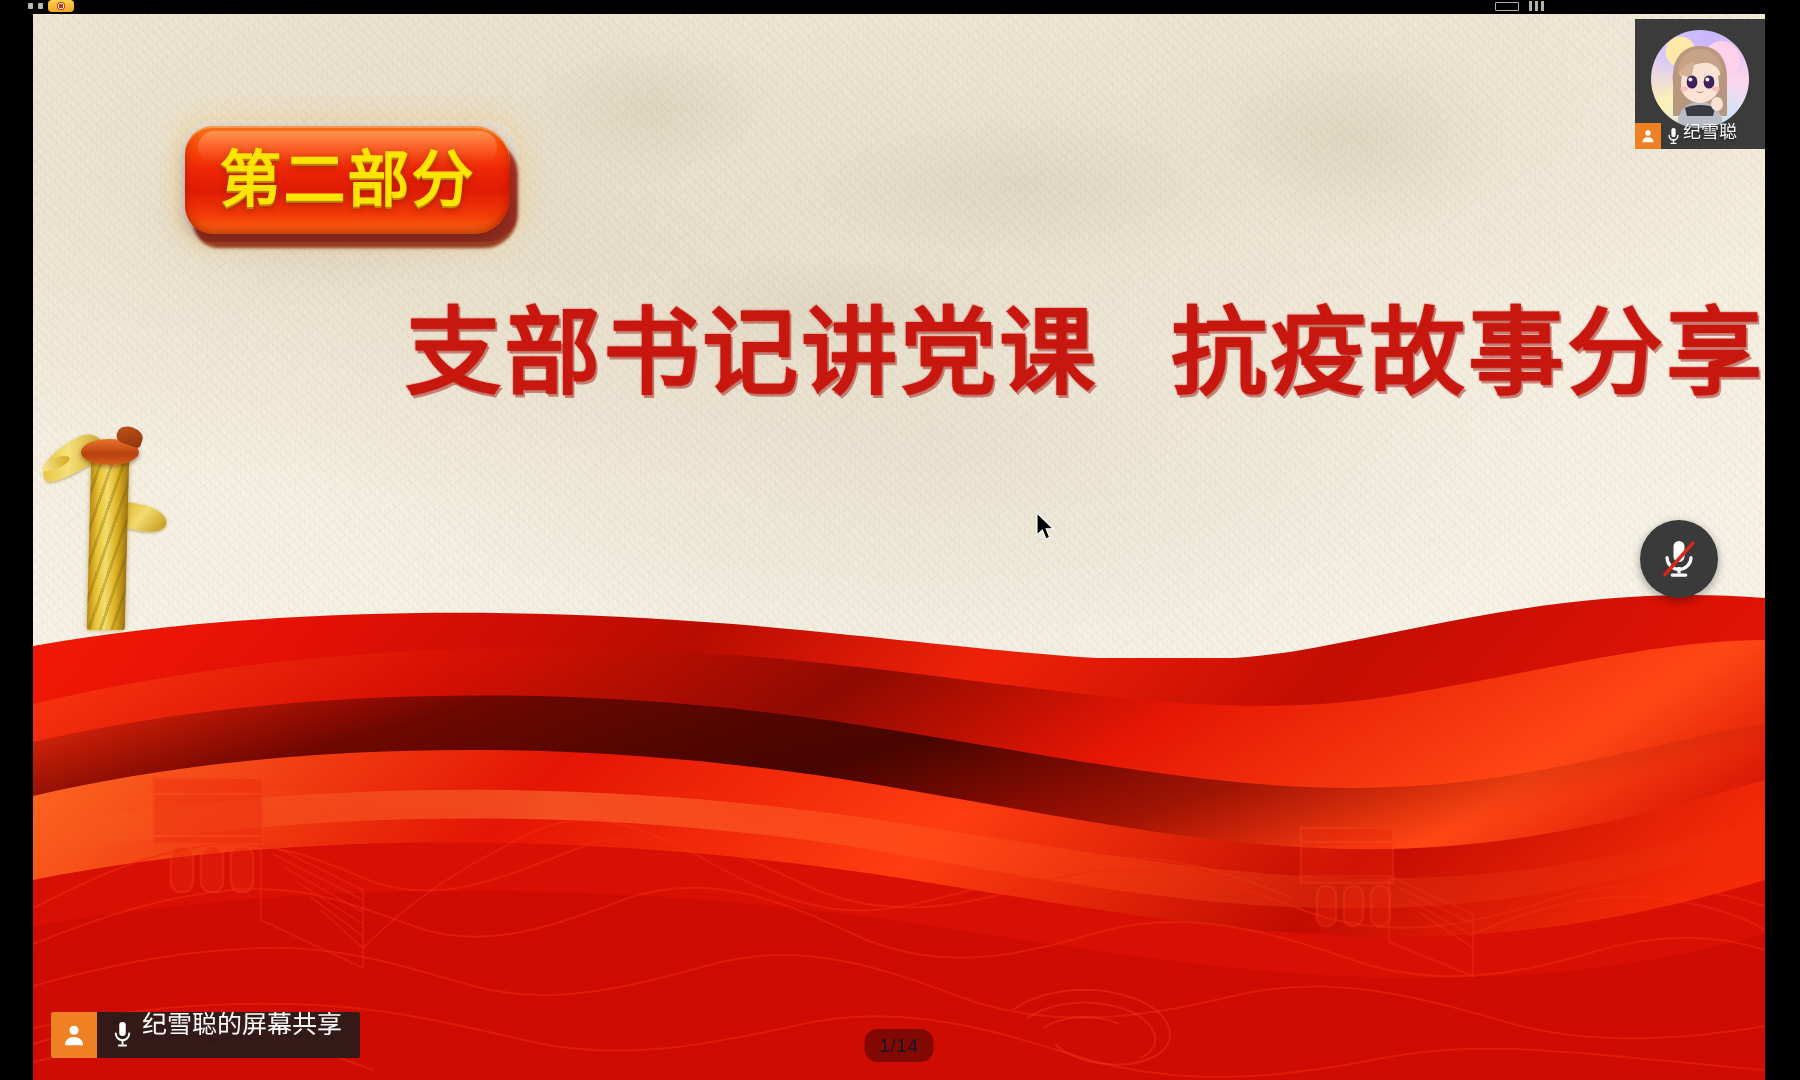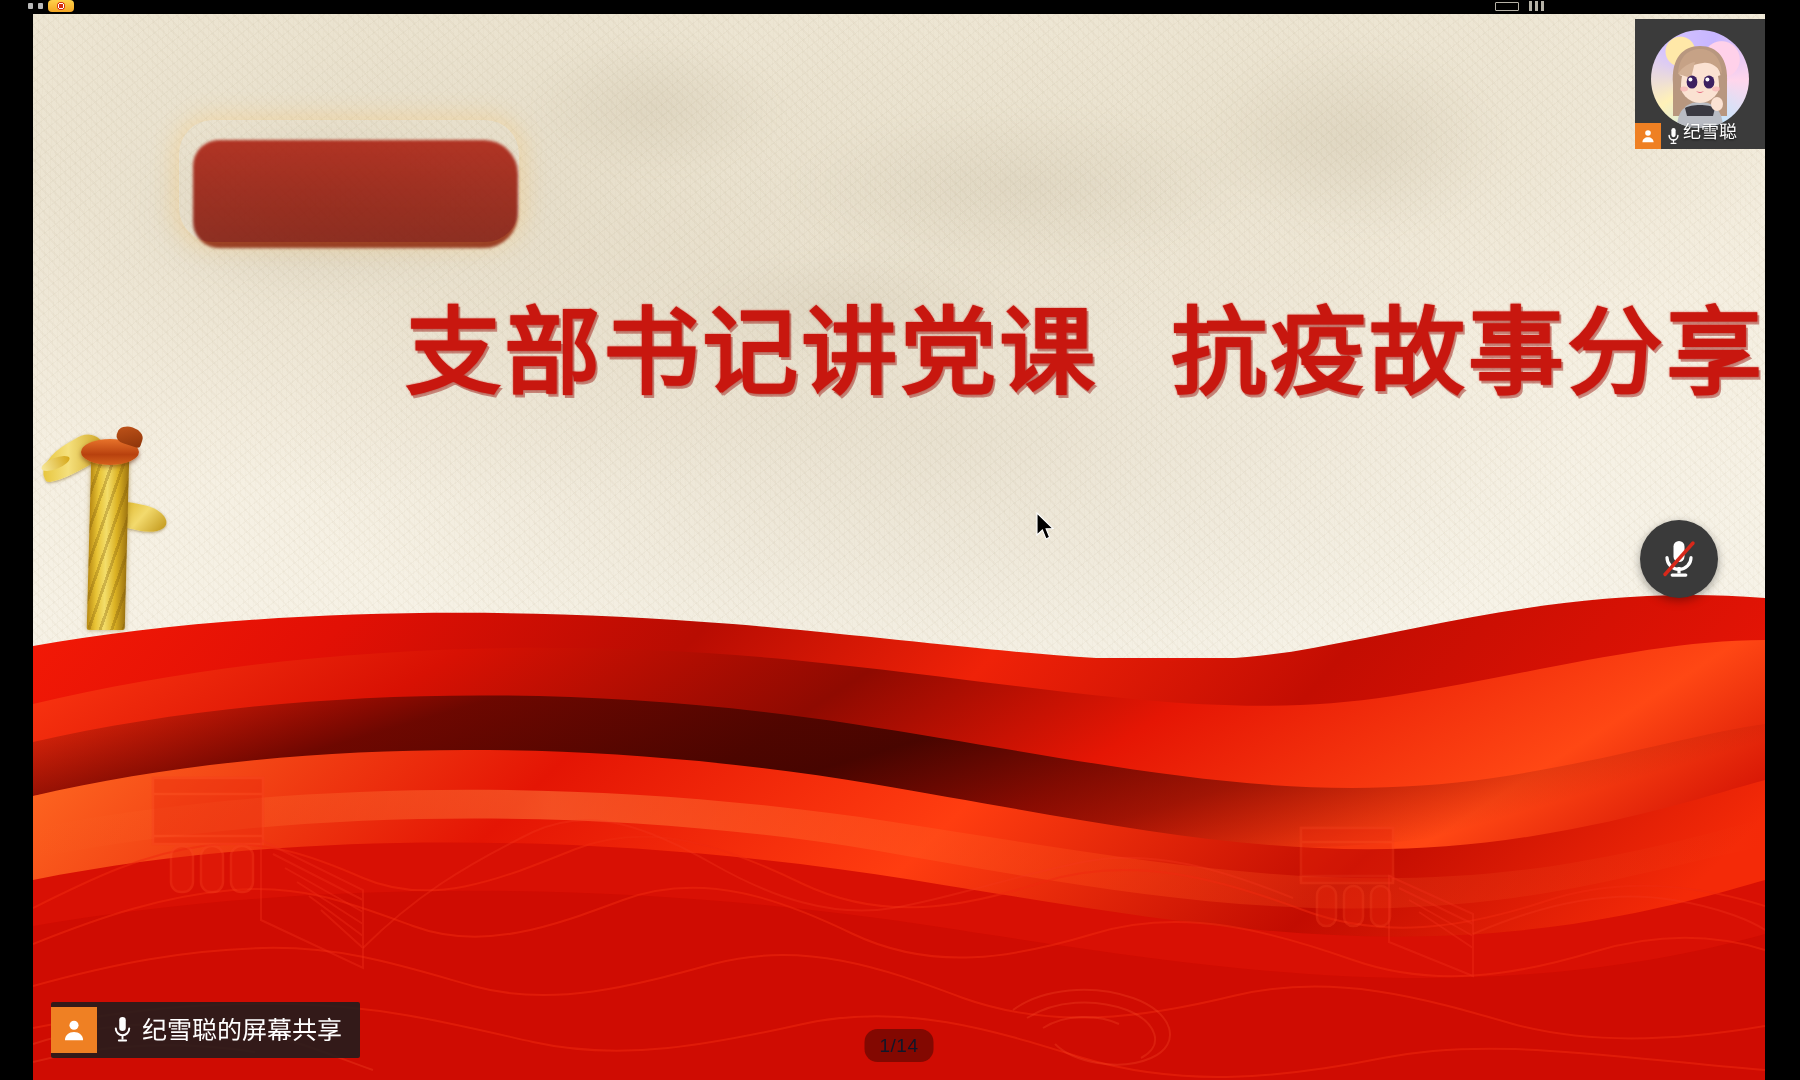--- a/index.html
+++ b/index.html
@@ -200,21 +200,21 @@
     background:rgba(70,6,2,.55);
     color:#0f172a; font-size:19px; line-height:1;
     padding:7px 15px; border-radius:13px;
     letter-spacing:.5px;
     font-family:"Liberation Sans",sans-serif;
   }
 
   
   .share-label{
     position:absolute; left:18px; bottom:22px; z-index:22;
-    display:flex; align-items:center; height:56px;
+    display:flex; height:46px;
     background:rgba(30,28,28,.88);
     border-radius:2px; overflow:hidden;
   }
   .share-label .user-chip{
     width:46px; height:46px; background:#ef8023;
     display:flex; align-items:center; justify-content:center; flex:0 0 auto;
   }
   .share-label .share-mic{
     margin:0 8px 0 14px; display:flex; align-items:center;
   }
@@ -289,20 +289,23 @@
 
   <div class="share-viewport">
 
     <div class="slide">
       <div class="slide-grain"></div>
       <div class="slide-smudge"></div>
     </div>
 
     <div class="part-banner">
       <div class="shadow-plate"></div>
+      <div class="plate">
+        <span class="label">第二部分</span>
+      </div>
       <div class="glow"></div>
     </div>
 
     <div class="slide-title">支部书记讲党课  抗疫故事分享</div>
 
     <div class="huabiao">
       <div class="hb-cloud-l"></div>
       <div class="hb-cloud-r"></div>
       <div class="hb-shaft"></div>
       <div class="hb-cap"></div>

